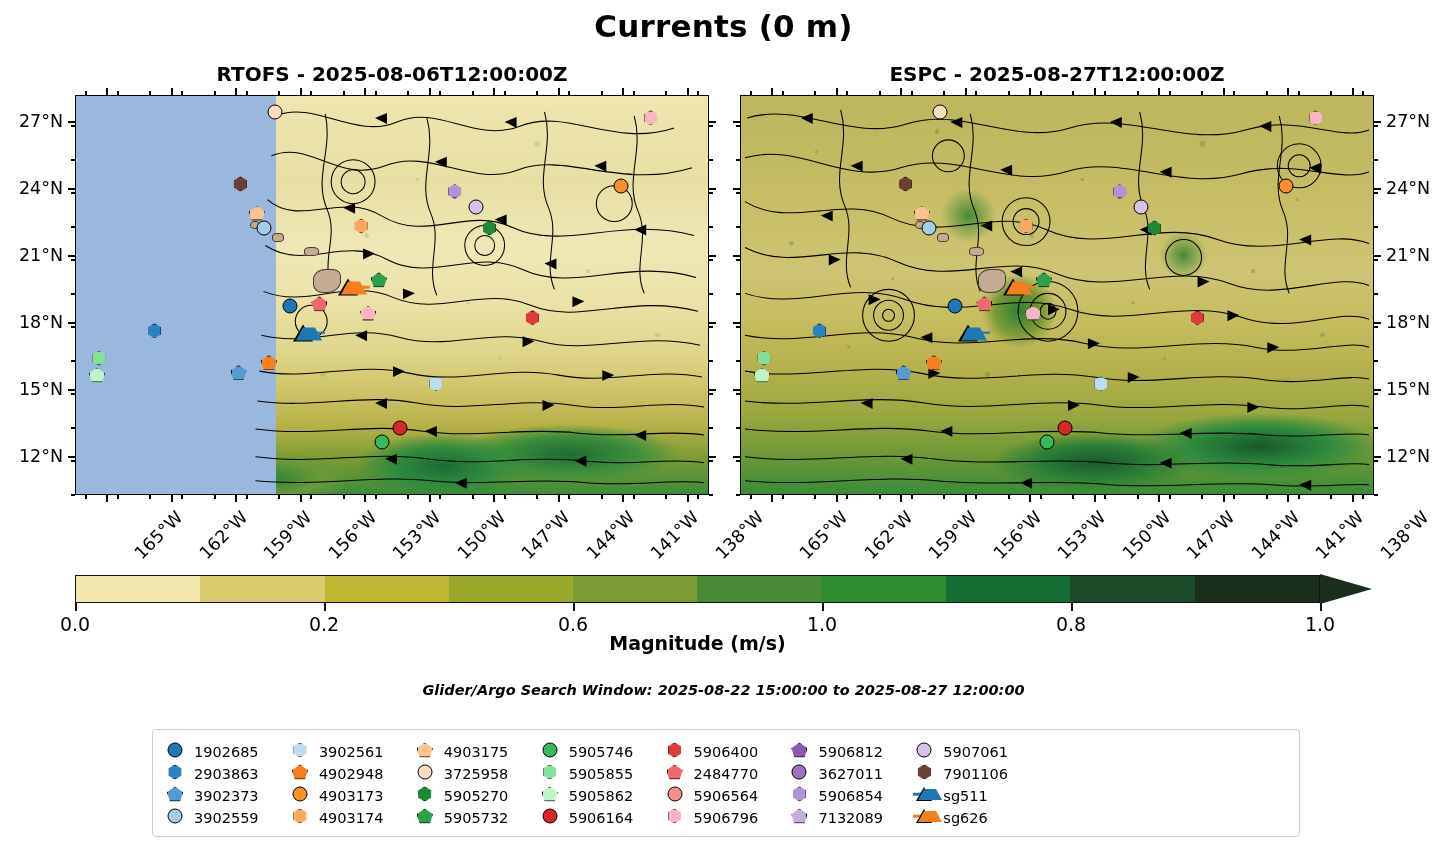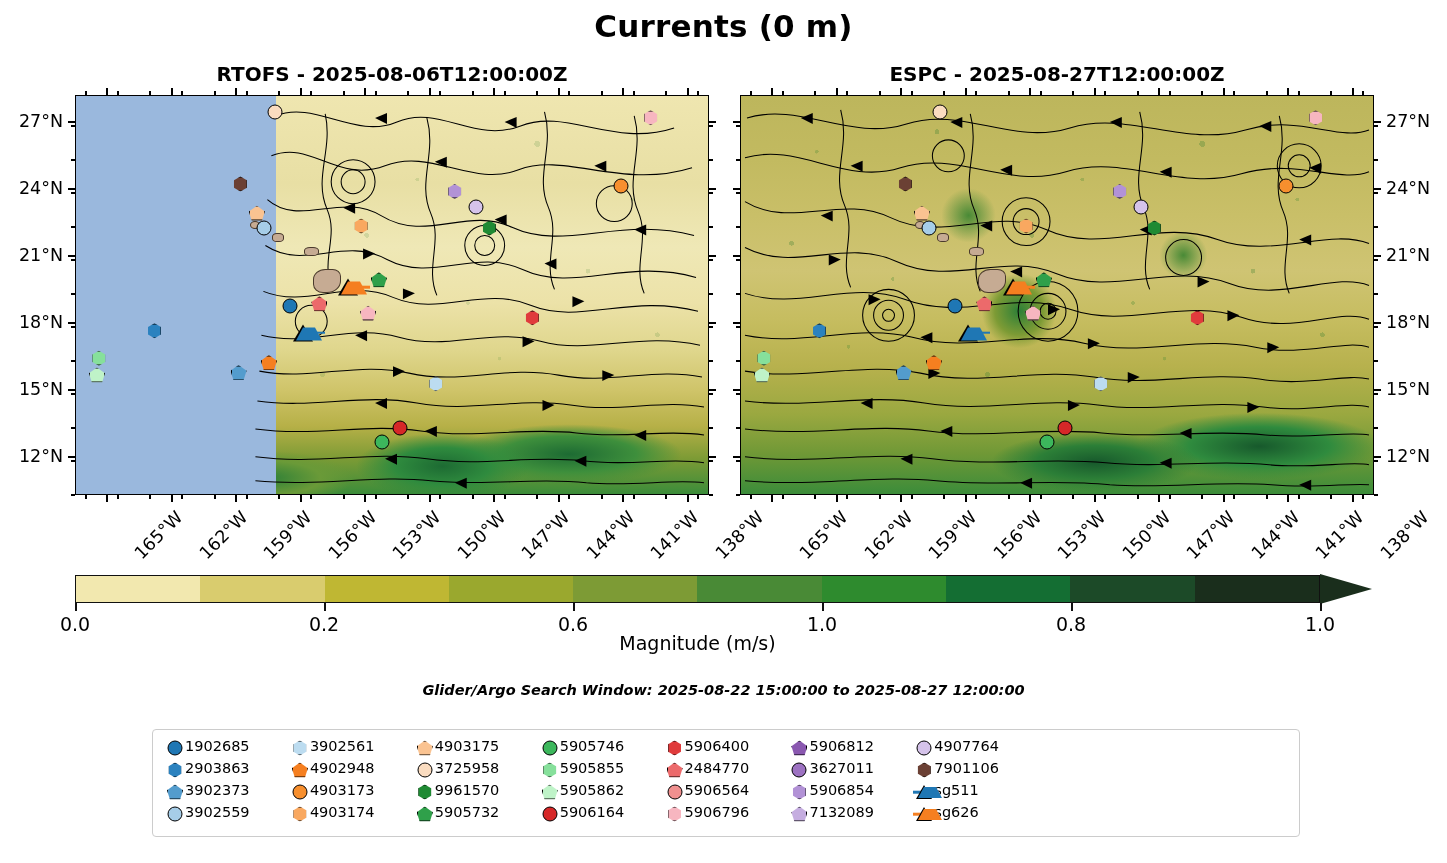--- a/index.html
+++ b/index.html
@@ -84,34 +84,34 @@
   #cbar-wrap{left:75px;top:575px;width:1299px;height:28px;}
   #cbar{position:absolute;left:0;top:0;height:28px;width:1245px;
         border:1.6px solid #111;box-sizing:border-box;display:flex;}
   #cbar div{flex:1 1 0;height:100%;}
   #cbar-arrow{position:absolute;left:1245px;top:-1px;width:0;height:0;
               border-top:15px solid transparent;border-bottom:15px solid transparent;
               border-left:52px solid #1a2e1c;}
   .cb-tick{position:absolute;top:28px;width:2px;height:8px;background:#111;}
   .cb-label{position:absolute;top:38px;font-size:19px;transform:translateX(-50%);}
   #cbar-title{left:75px;top:632px;width:1245px;text-align:center;
-              font-size:19px;font-weight:normal;}
+              font-size:19px;font-weight:bold;}
 
   
   #search-window{left:0;top:682px;width:1447px;text-align:center;
                  font-size:14.5px;font-weight:bold;font-style:italic;}
 
   
   #legend{left:152px;top:729px;width:1148px;
           border:1.4px solid #cccccc;border-radius:4px;background:#fff;
           padding:8px 10px 10px 12px;box-sizing:border-box;}
   #legend-grid{display:grid;grid-template-columns:repeat(9,1fr);
                grid-auto-flow:column;grid-template-rows:repeat(3,22px);
                column-gap:0px;}
-  .leg-item{display:flex;align-items:flex-start;height:22px;}
+  .leg-item{display:flex;align-items:flex-end;gap:9px;height:22px;}
   .leg-label{font-size:14.5px;white-space:nowrap;}
   .leg-sym{width:20px;height:20px;flex:0 0 20px;position:relative;}
   .sym{position:absolute;left:50%;top:50%;transform:translate(-50%,-50%);}
   .sym.o{width:13px;height:13px;border-radius:50%;border:1.4px solid #000;}
   .sym.h{width:13px;height:13px;border:1.4px solid #000;
          clip-path:polygon(50% 0%,93% 25%,93% 75%,50% 100%,7% 75%,7% 25%);}
   .sym.p{width:14px;height:13px;border:1.4px solid #000;
          clip-path:polygon(50% 0%,100% 38%,82% 100%,18% 100%,0% 38%);}
   .sym.t{width:0;height:0;border-left:8px solid transparent;
          border-right:8px solid transparent;border-bottom:14px solid #000;}
@@ -641,21 +641,21 @@
       <div class="leg-item">
         <span class="leg-sym">
           <span class="sym o" style="background: rgb(250, 220, 192);"></span>
         </span>
         <span class="leg-label">3725958</span>
       </div>
       <div class="leg-item">
         <span class="leg-sym">
           <span class="sym h" style="background: rgb(31, 138, 51);"></span>
         </span>
-        <span class="leg-label">9961570</span>
+        <span class="leg-label">5905270</span>
       </div>
       <div class="leg-item">
         <span class="leg-sym">
           <span class="sym p" style="background: rgb(47, 160, 74);"></span>
         </span>
         <span class="leg-label">5905732</span>
       </div>
       <div class="leg-item">
         <span class="leg-sym">
           <span class="sym o" style="background: rgb(60, 183, 92);"></span>
@@ -725,21 +725,21 @@
       <div class="leg-item">
         <span class="leg-sym">
           <span class="sym p" style="background: rgb(197, 173, 224);"></span>
         </span>
         <span class="leg-label">7132089</span>
       </div>
       <div class="leg-item">
         <span class="leg-sym">
           <span class="sym o" style="background: rgb(213, 195, 234);"></span>
         </span>
-        <span class="leg-label">4907764</span>
+        <span class="leg-label">5907061</span>
       </div>
       <div class="leg-item">
         <span class="leg-sym">
           <span class="sym h" style="background: rgb(107, 64, 52);"></span>
         </span>
         <span class="leg-label">7901106</span>
       </div>
       <div class="leg-item">
         <span class="leg-sym">
           <span class="glider-line" style="background: rgb(31, 119, 180);"></span>

